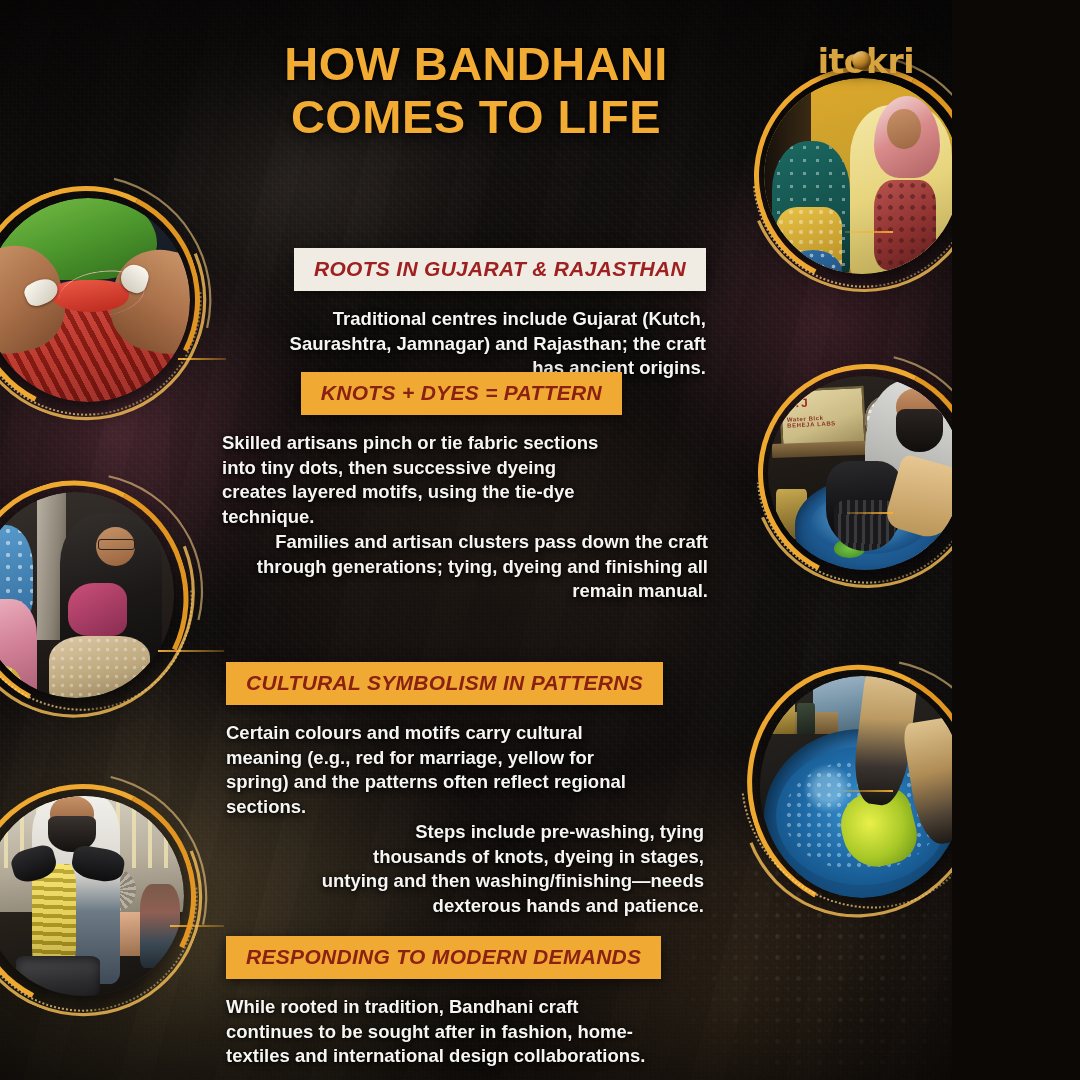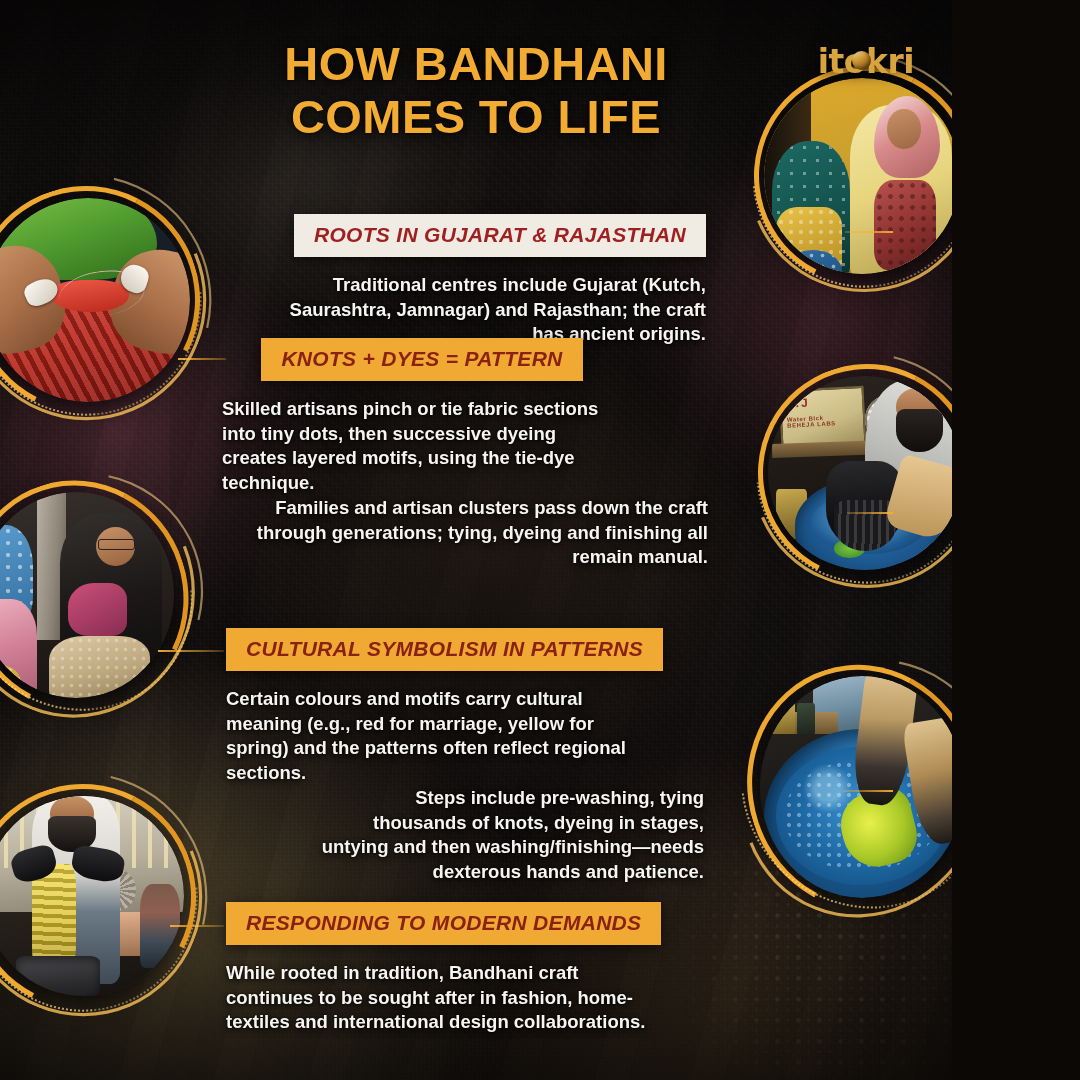--- a/index.html
+++ b/index.html
@@ -160,21 +160,21 @@
     position:absolute;
     height:2px;
     background:linear-gradient(90deg, rgba(246,174,49,.95), rgba(246,174,49,.25));
     z-index:15;
   }
   .connector.rtl {
     background:linear-gradient(270deg, rgba(246,174,49,.95), rgba(246,174,49,.25));
   }
 
   
-  .row { position:absolute; z-index:20; }
+  .row { position:absolute; z-index:20;margin-top:34px; }
 
   .bar {
     display:inline-block;
     padding:9px 20px 10px;
     font-size:21px;
     font-weight:bold;
     font-style:italic;
     letter-spacing:.3px;
     color:#8c1f1f;
     white-space:nowrap;
@@ -561,21 +561,21 @@
   <div class="connector" style="left:170px; top:925px; width:54px;"></div>
 
   <div class="row" style="left:270px; right:246px; top:214px;">
     <div style="text-align:right;">
       <div class="bar cream">ROOTS IN GUJARAT &amp; RAJASTHAN</div>
     </div>
     <div class="body right">Traditional centres include Gujarat (Kutch, Saurashtra, Jamnagar) and Rajasthan; the craft has ancient origins.</div>
   </div>
 
   <div class="row" style="left:222px; right:330px; top:338px;">
-    <div style="text-align:center;">
+    <div style="text-align:right;">
       <div class="bar amber">KNOTS + DYES = PATTERN</div>
     </div>
     <div class="body left">Skilled artisans pinch or tie fabric sections into tiny dots, then successive dyeing creates layered motifs, using the tie-dye technique.</div>
   </div>
 
   <div class="row" style="left:240px; right:244px; top:480px;">
     <div class="body right">Families and artisan clusters pass down the craft through generations; tying, dyeing and finishing all remain manual.</div>
   </div>
 
   <div class="row" style="left:226px; right:300px; top:628px;">

